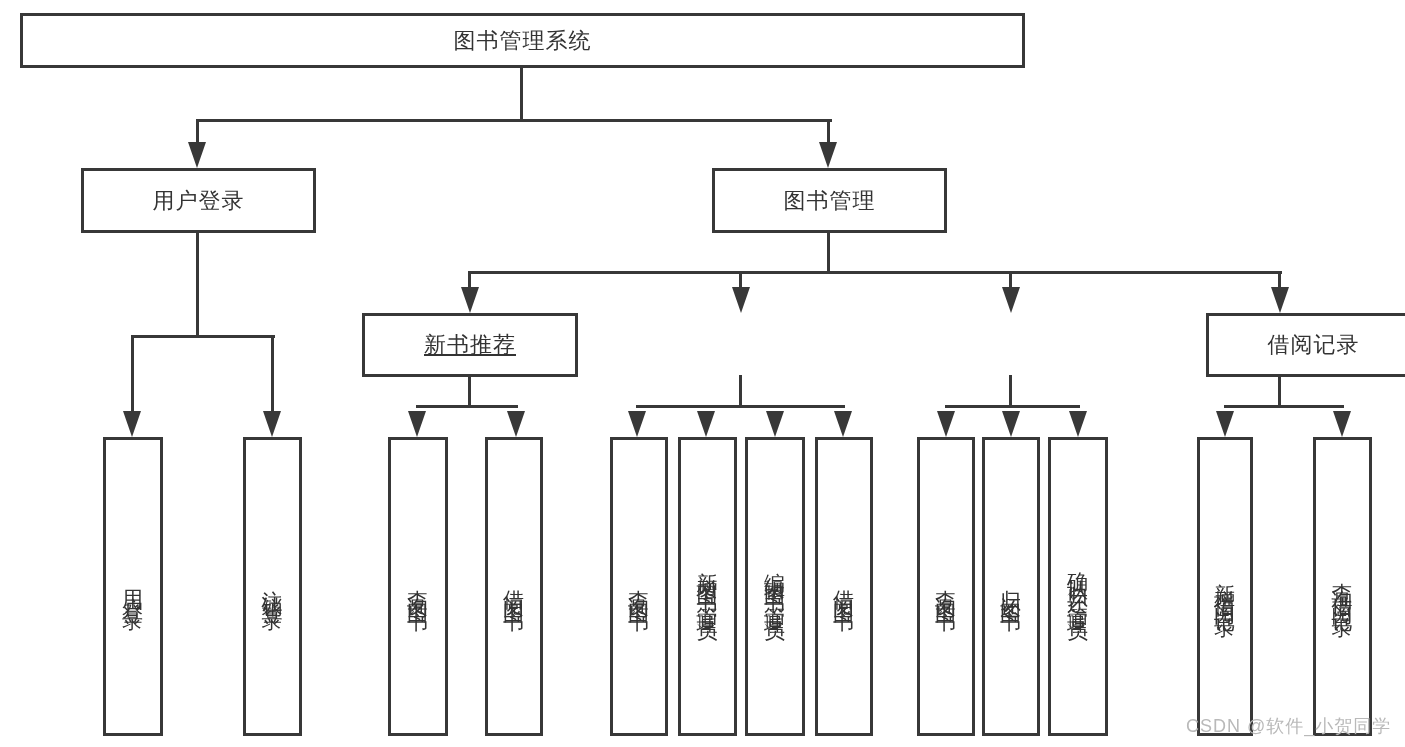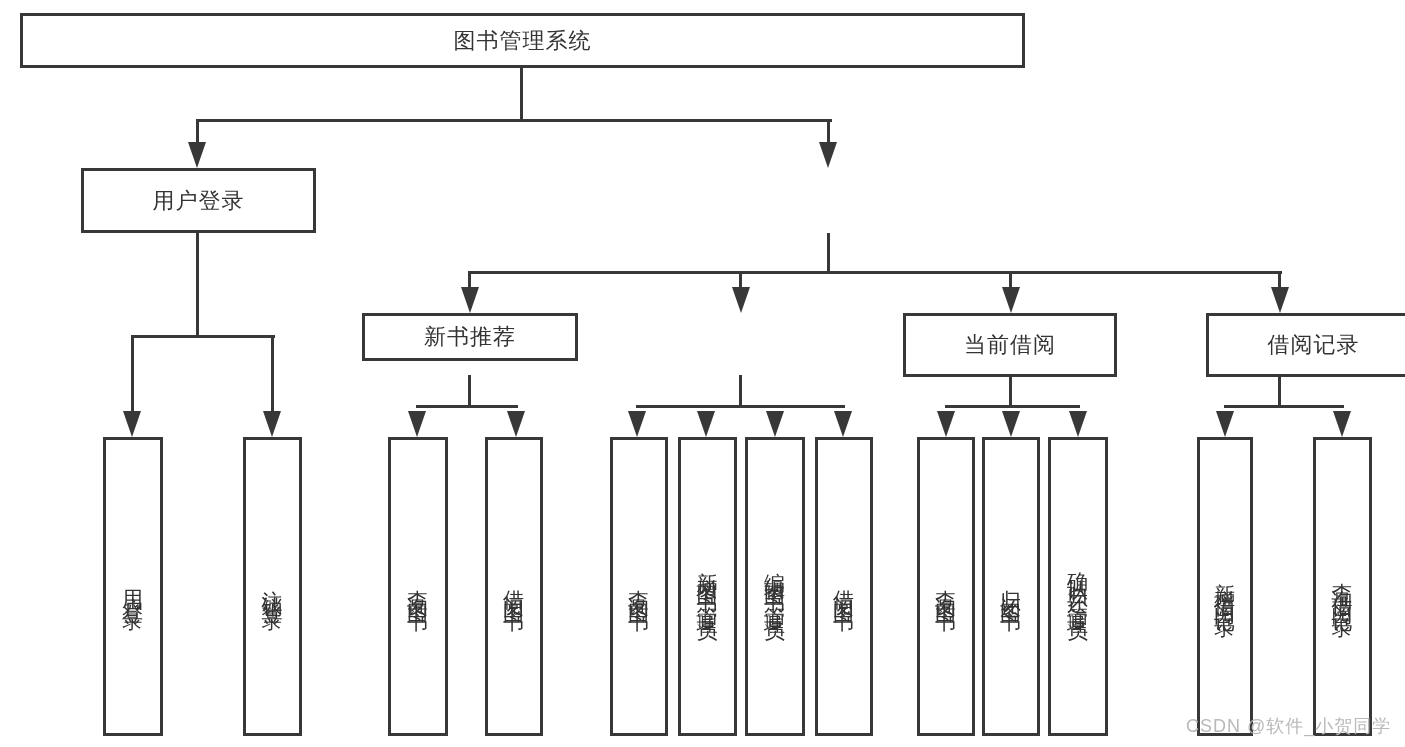--- a/index.html
+++ b/index.html
@@ -62,26 +62,26 @@
 
 <div class="stage">
 
   <div class="box root-box" style="left:20px;top:13px;width:1005px;height:55px;justify-content:center;">
     <span class="hlabel">图书管理系统</span>
   </div>
 
   <div class="box" style="left:81px;top:168px;width:235px;height:65px;">
     <span class="hlabel">用户登录</span>
   </div>
+  <div class="box" style="left:712px;top:168px;width:235px;height:65px;">
+    <span class="hlabel">图书管理</span>
+  </div>
 
-  <div class="box" style="left:362px;top:313px;width:216px;height:48px;">
+  <div class="box" style="left:362px;top:313px;width:216px;height:64px;text-decoration:underline;">
     <span class="hlabel">新书推荐</span>
-  </div>
-  <div class="box" style="left:903px;top:313px;width:214px;height:64px;">
-    <span class="hlabel">当前借阅</span>
   </div>
   <div class="box" style="left:1206px;top:313px;width:215px;height:64px;">
     <span class="hlabel">借阅记录</span>
   </div>
 
   <div class="box leaf" style="left:103px;top:437px;width:60px;height:299px;">
     <span class="vtext">用户登录</span>
   </div>
   <div class="box leaf" style="left:243px;top:437px;width:59px;height:299px;">
     <span class="vtext">注销登录</span>

